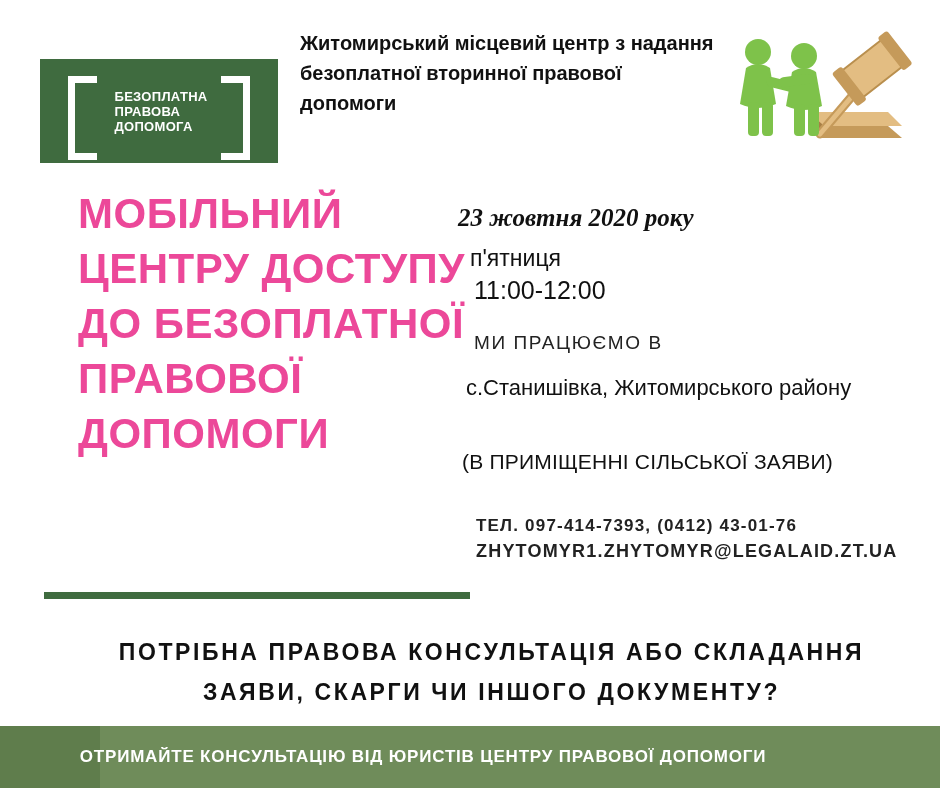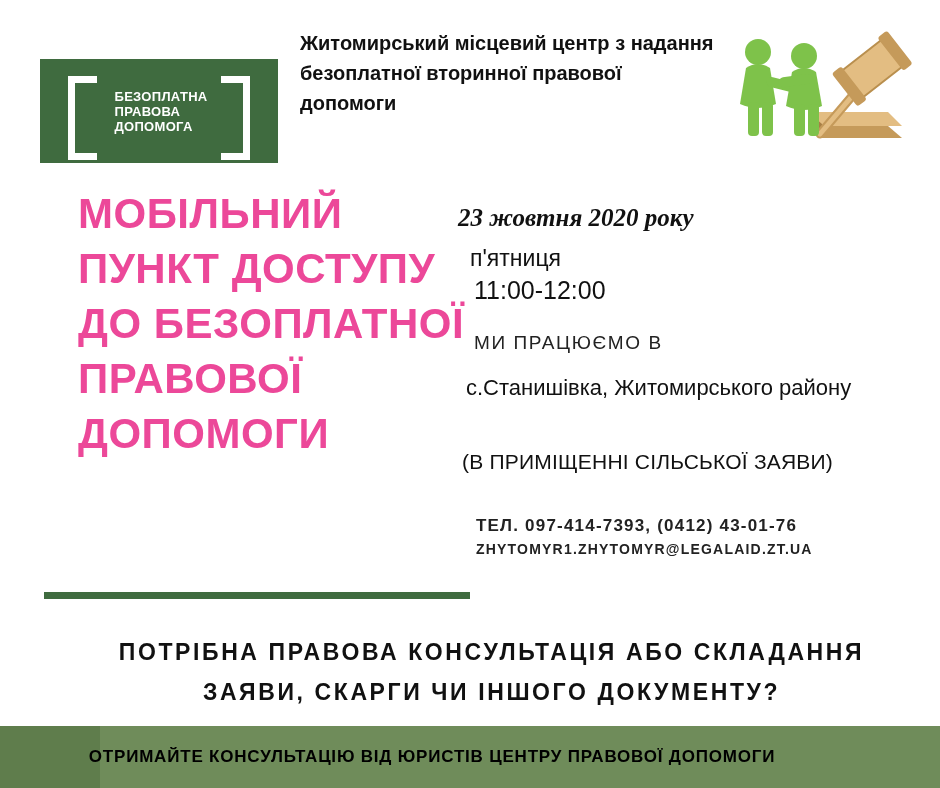--- a/index.html
+++ b/index.html
@@ -174,21 +174,21 @@
     top: 516px;
     font-size: 17px;
     letter-spacing: 1.2px;
     color: #222222;
     font-weight: bold;
   }
   .email {
     position: absolute;
     left: 476px;
     top: 541px;
-    font-size: 14px;
+    font-size: 18px;
     letter-spacing: 1.2px;
     color: #222222;
     font-weight: bold;
   }
 
   
   .divider {
     position: absolute;
     left: 44px;
     top: 592px;
@@ -227,28 +227,28 @@
   .footer-bar-dark {
     position: absolute;
     left: 0;
     bottom: 0;
     width: 100px;
     height: 62px;
     background: #5f7d4c;
   }
   .footer-text {
     position: absolute;
-    left: 16px;
+    left: 7px;
     top: 0;
     width: 832px;
     height: 62px;
     display: flex;
     align-items: center;
     justify-content: center;
-    color: #000000;
+    color: #ffffff;
     font-size: 17px;
     font-weight: bold;
     letter-spacing: 0.8px;
   }
 </style>
 </head>
 <body>
 
 <div class="poster">
 
@@ -298,21 +298,21 @@
           <rect x="82" y="88" width="11" height="32" rx="4"></rect>
           <rect x="96" y="88" width="11" height="32" rx="4"></rect>
           <rect x="66" y="62" width="34" height="10" rx="5" transform="rotate(-8 66 62)"></rect>
         </g>
       </svg>
     </div>
   </div>
 
   <div class="headline">
     <span>МОБІЛЬНИЙ</span>
-    <span>ПУНКТ ДОСТУПУ</span>
+    <span>ЦЕНТРУ ДОСТУПУ</span>
     <span>ДО БЕЗОПЛАТНОЇ</span>
     <span>ПРАВОВОЇ</span>
     <span>ДОПОМОГИ</span>
   </div>
 
   <div class="date-line">23 жовтня 2020 року</div>
   <div class="weekday">п'ятниця</div>
   <div class="time">11:00-12:00</div>
 
   <div class="work-label">МИ ПРАЦЮЄМО В</div>

